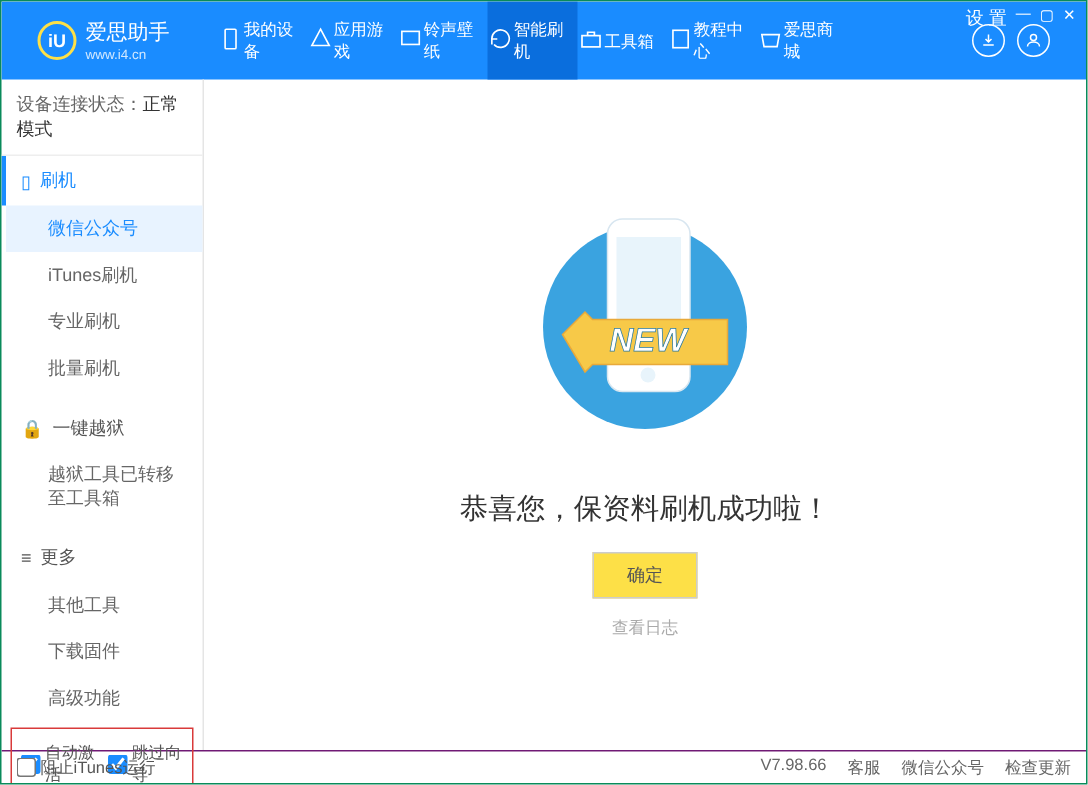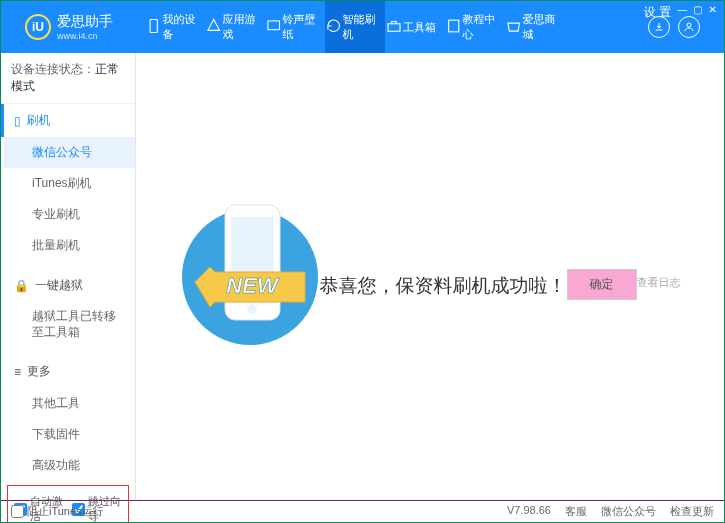--- a/index.html
+++ b/index.html
@@ -25,24 +25,24 @@
 .side-group { border-left: 3px solid transparent; }
 .side-header { display: flex; align-items: center; padding: 8px 10px; color: #555; gap: 6px; }
 .side-header.accent { border-left: 3px solid #1a8cff; color: #1a8cff; margin-left: -3px; }
 .side-item { padding: 7px 10px 7px 28px; color: #666; cursor: pointer; }
 .side-item.active { background: #e8f3ff; color: #1a8cff; }
 .side-item.multiline { line-height: 1.3; }
 .side-divider { height: 1px; background: #eee; margin: 4px 10px; }
 .checkbox-row { padding: 8px 6px; border: 1px solid #d93a3a; margin: 4px 6px; display: flex; gap: 8px; }
 .cb { display: flex; align-items: center; gap: 3px; color: #555; cursor: pointer; font-size: 11px; }
 .cb input { accent-color: #1a8cff; }
-.main { flex: 1; display: flex; align-items: center; justify-content: center; position: relative; }
+.main { flex: 1; display: flex; flex-direction: column; align-items: center; justify-content: center; position: relative; }
 .phone-illus { width: 140px; height: 180px; position: relative; }
 .success-text { font-size: 19px; color: #333; margin-top: 18px; }
-.confirm-btn { margin-top: 16px; padding: 6px 22px; border: 1px solid #ccc; background: #f9a8d4; font-size: 12px; color: #555; cursor: pointer; }
+.confirm-btn { margin-top: 16px; padding: 6px 22px; border: 1px solid #ccc; background: #fde047; font-size: 12px; color: #555; cursor: pointer; }
 .log-link { margin-top: 12px; font-size: 11px; color: #aaa; cursor: pointer; }
 .footer { height: 22px; border-top: 1px solid #701a75; display: flex; align-items: center; padding: 0 10px; font-size: 11px; color: #666; }
 .footer .right { margin-left: auto; display: flex; gap: 14px; }
 .footer .right span { cursor: pointer; }
 .lock-icon { color: #bbb; }
 </style>
 </head>
 <body>
 
 <div class="header">

